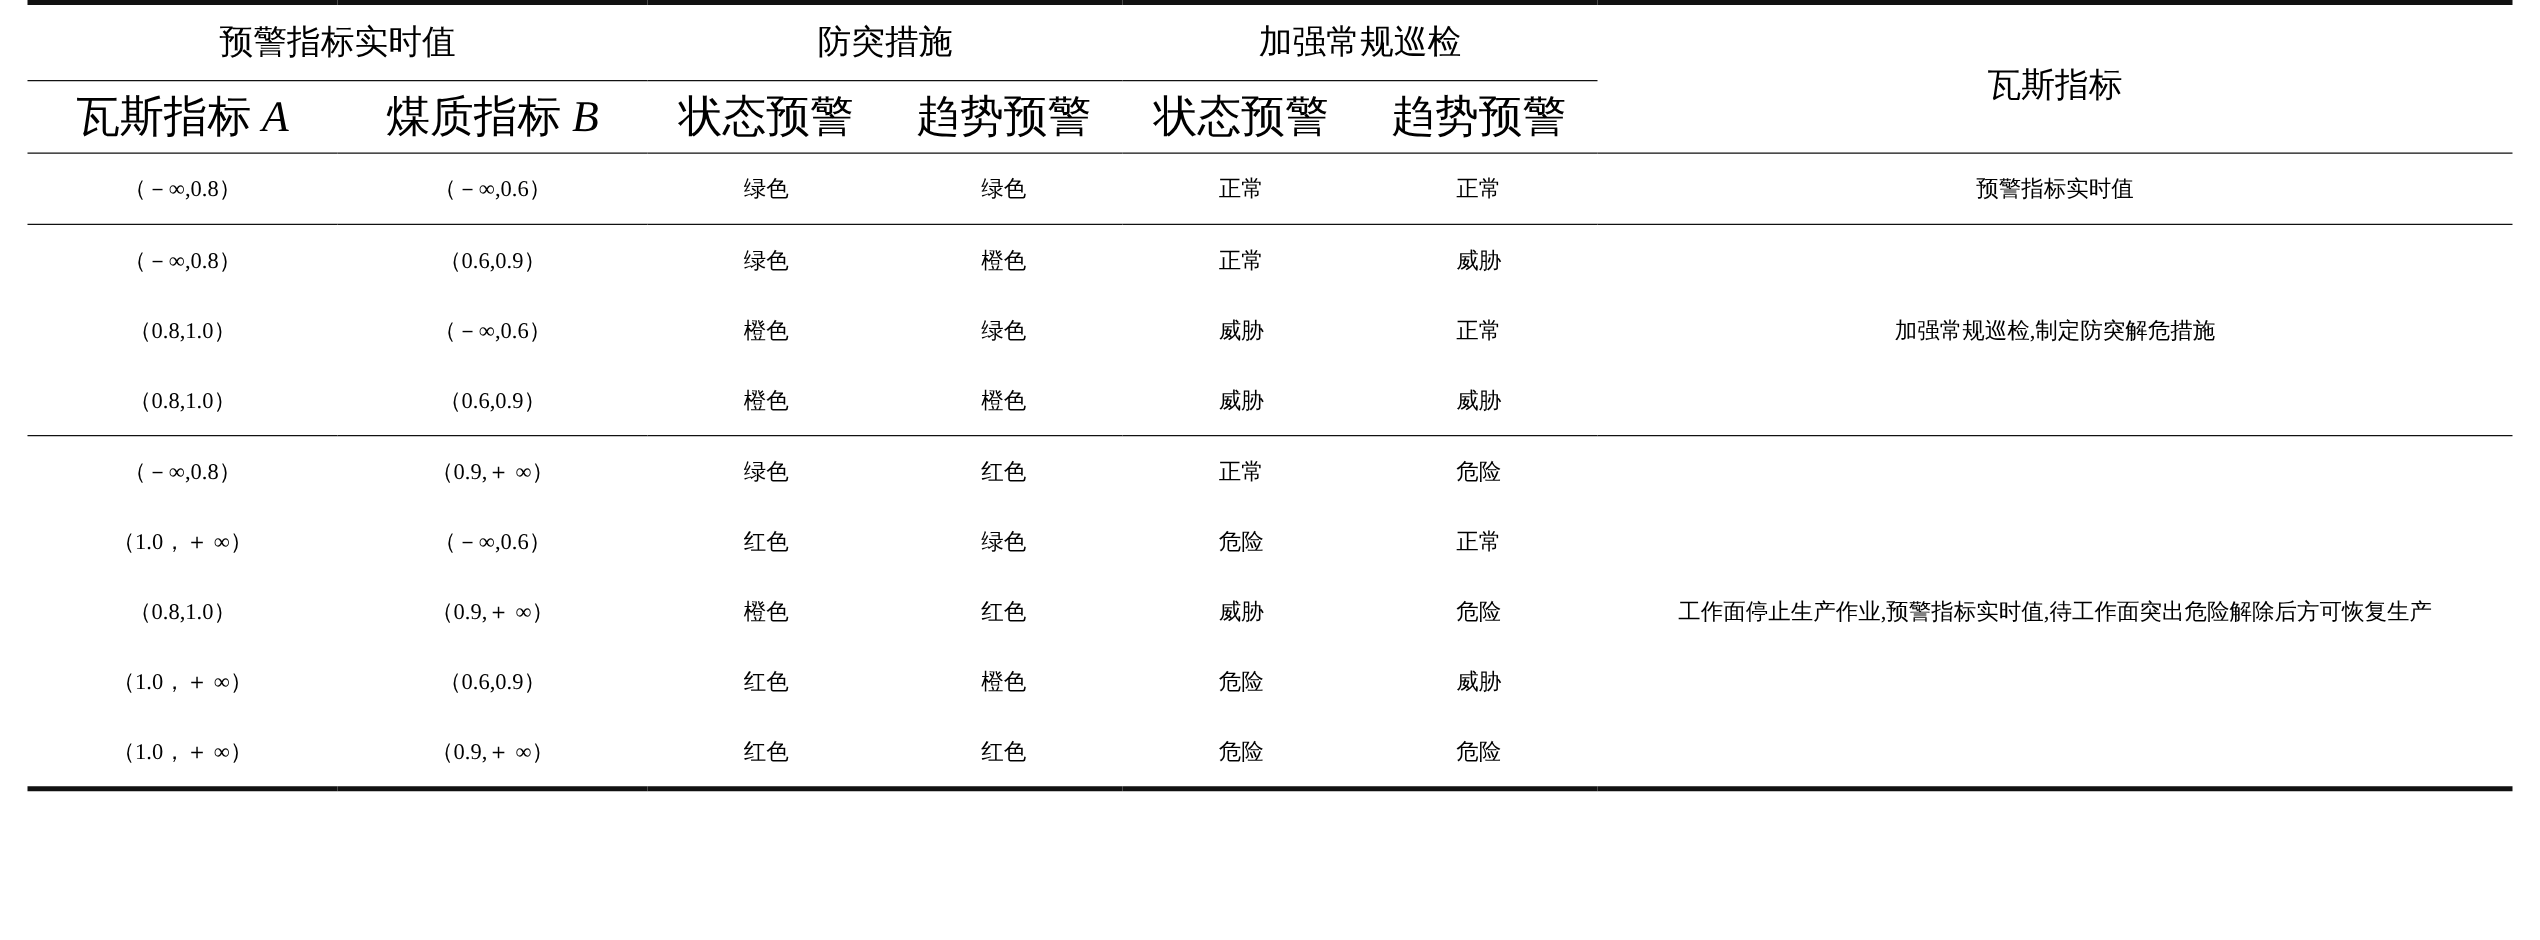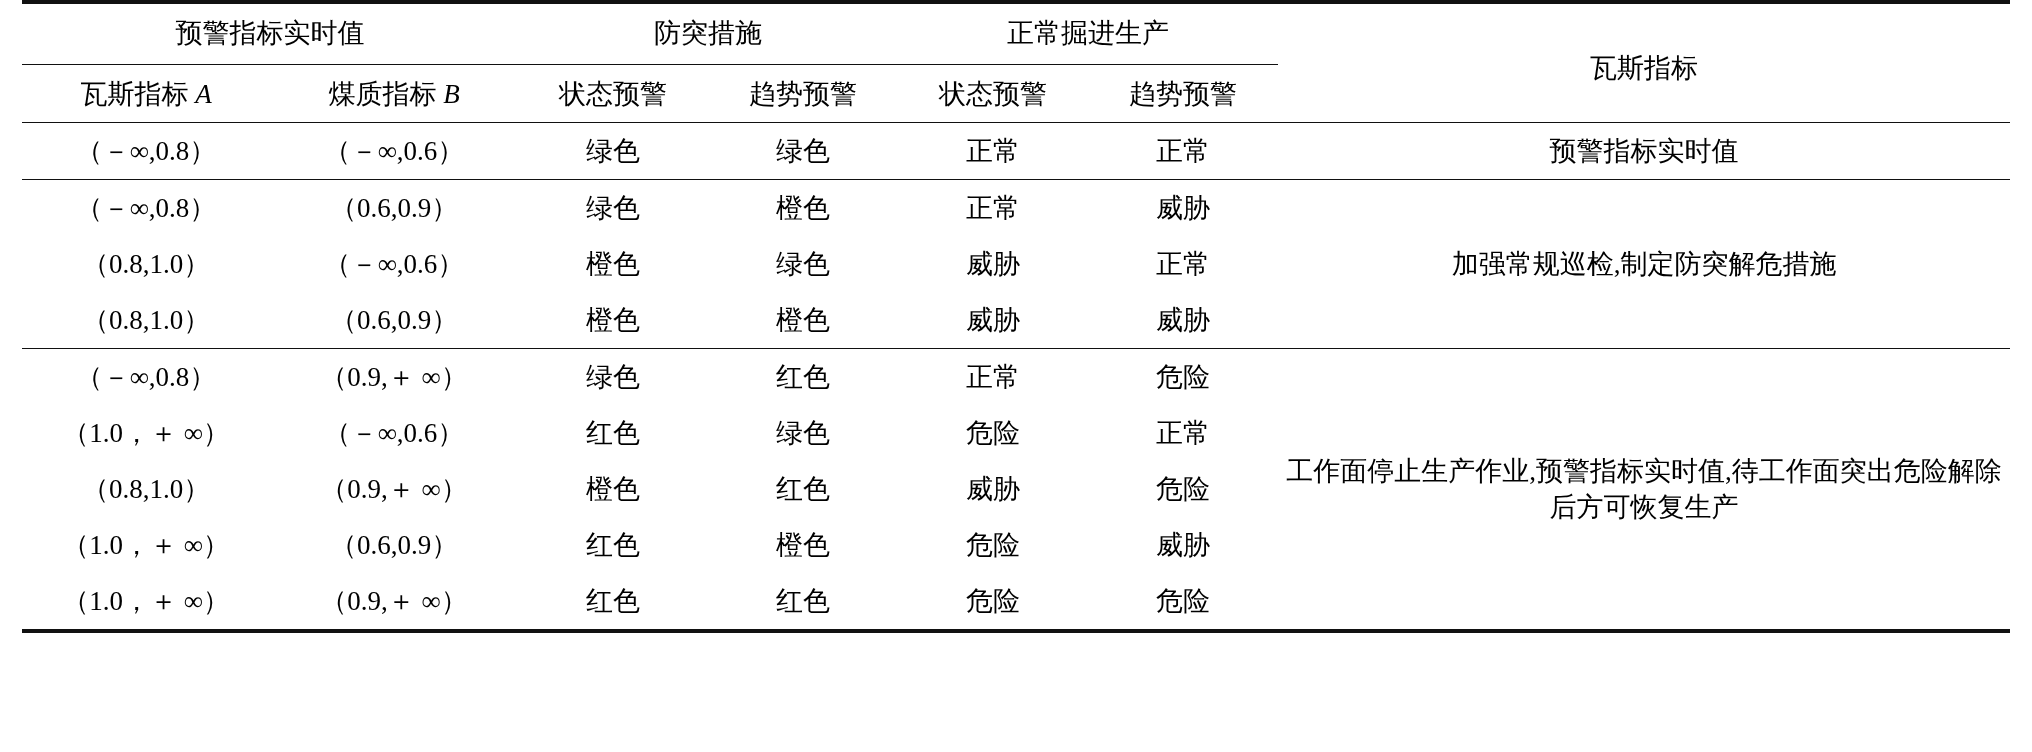--- a/index.html
+++ b/index.html
@@ -51,25 +51,25 @@
   }
   tr.hdr-group td.grp .grp-inner {
     display: block;
     padding-bottom: 12px;
   }
   .underline-grp {
     border-bottom: 1.6px solid #111;
   }
   tr.hdr-sub td {
     height: 56px;
-    font-size: 27px;
+    font-size: 35px;
   }
   tr.data td {
     height: 56px;
-    font-size: 27px;
+    font-size: 18px;
   }
   td.measure {
     font-size: 26px;
     line-height: 1.5;
   }
   .ital {
     font-style: italic;
   }
   .nowrap { white-space: nowrap; }
   .measure-multi {
@@ -92,21 +92,21 @@
     </colgroup>
     <thead>
       <tr class="hdr-group rule-top">
         <td class="grp" colspan="2">
           <span class="grp-inner underline-grp">预警指标实时值</span>
         </td>
         <td class="grp" colspan="2">
           <span class="grp-inner underline-grp">防突措施</span>
         </td>
         <td class="grp" colspan="2">
-          <span class="grp-inner underline-grp">正常掘进生产</span>
+          <span class="grp-inner underline-grp">加强常规巡检</span>
         </td>
         <td rowspan="2">瓦斯指标</td>
       </tr>
       <tr class="hdr-sub">
         <td><span class="nowrap">瓦斯指标 <span class="ital">A</span></span></td>
         <td><span class="nowrap">煤质指标 <span class="ital">B</span></span></td>
         <td>状态预警</td>
         <td>趋势预警</td>
         <td>状态预警</td>
         <td>趋势预警</td>

